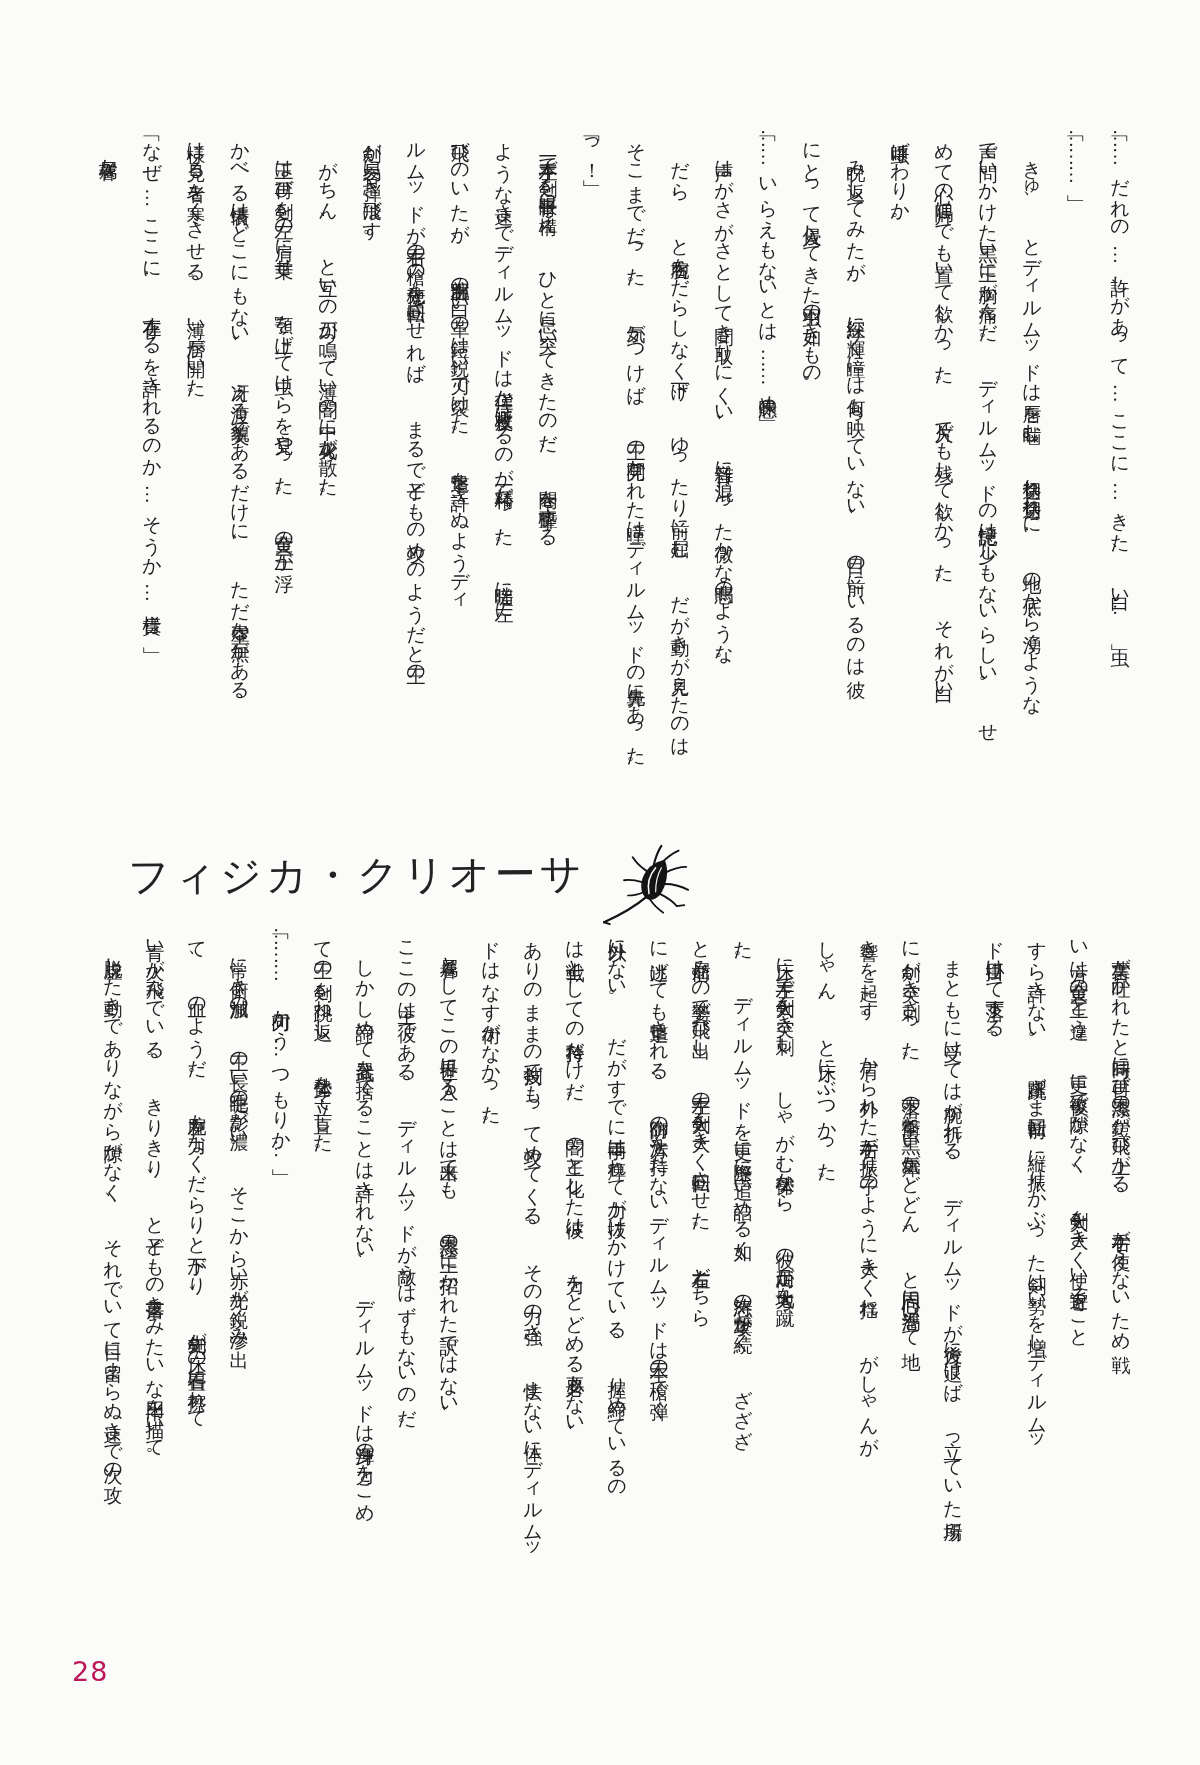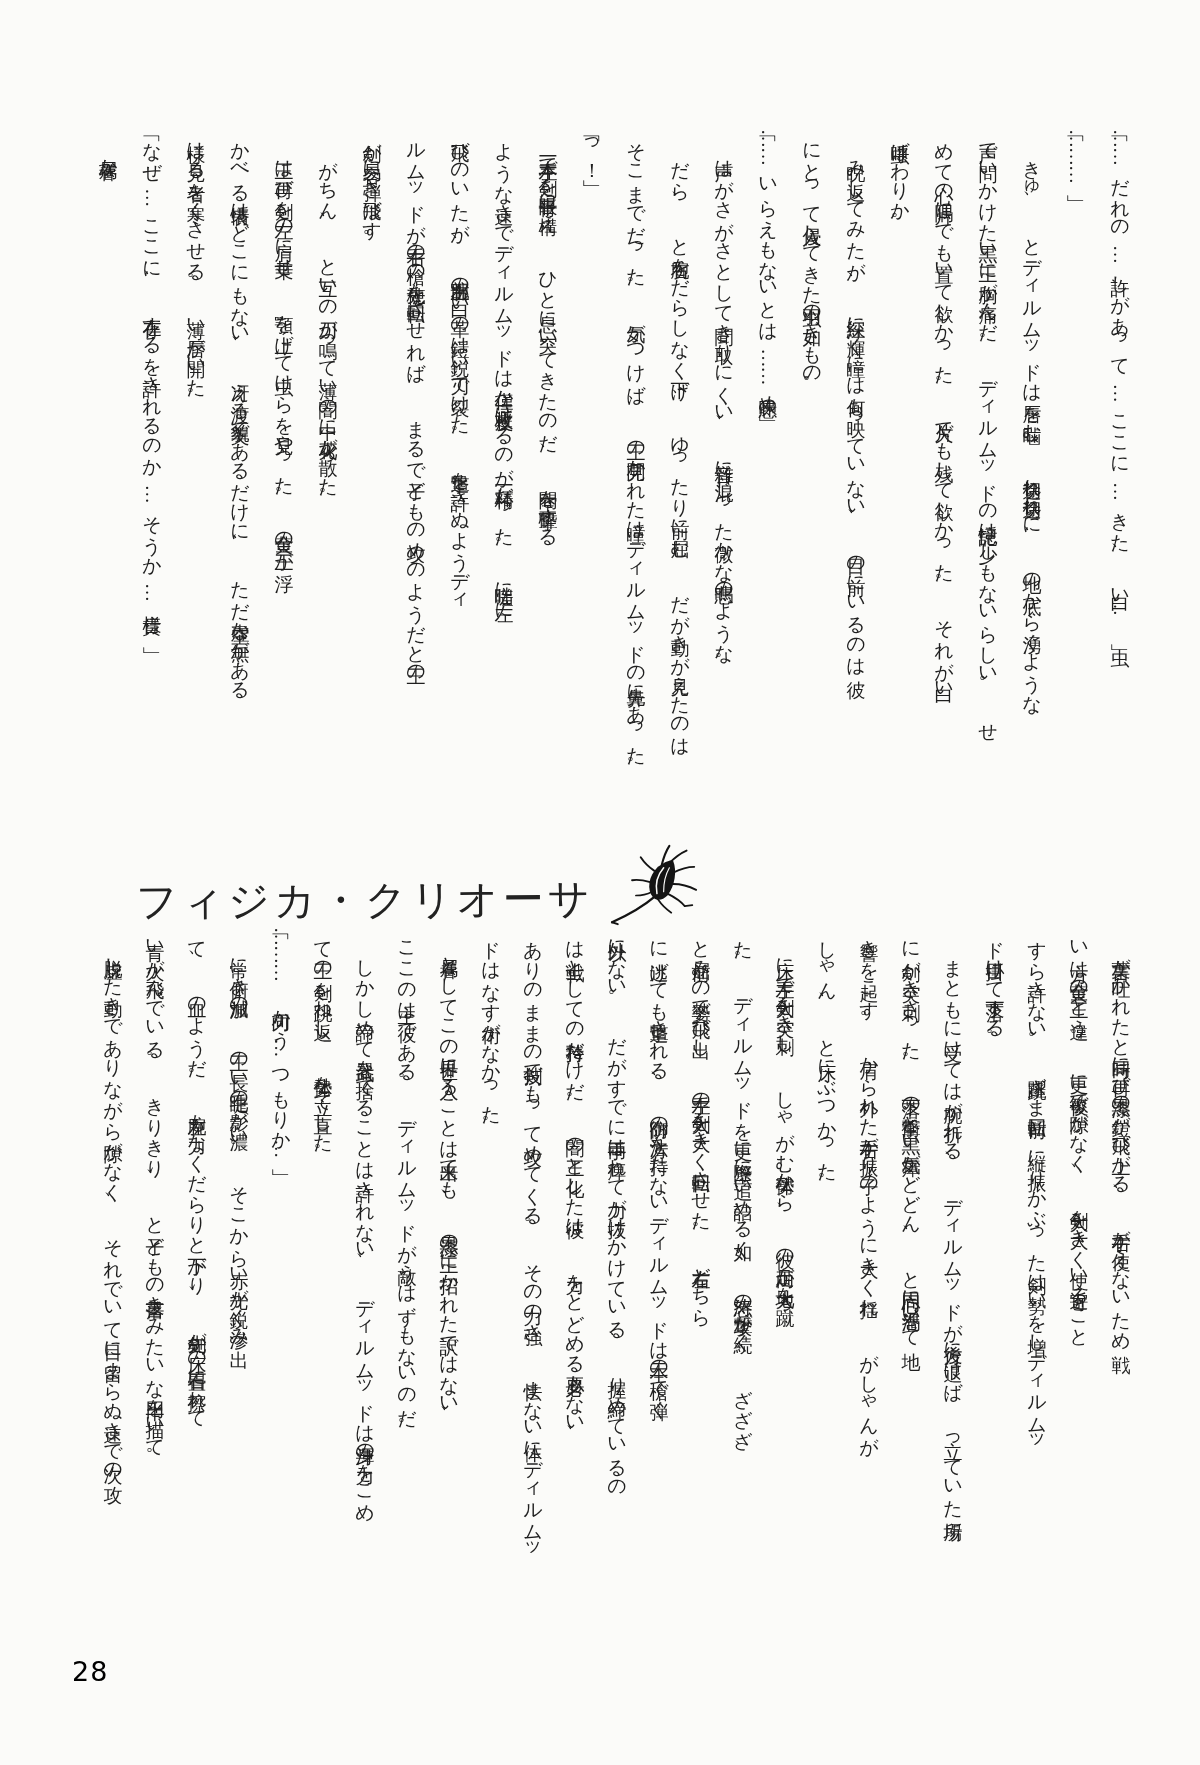--- a/index.html
+++ b/index.html
@@ -44,24 +44,24 @@
     top: 928px;
     right: 58px;
     height: 776px;
     width: 1052px;
   }
   .block-bottom p.vline { line-height: 42px; }
 
   
   .title-row {
     position: absolute;
-    left: 136px;
+    left: 128px;
     top: 848px;
     display: flex;
-    align-items: flex-end;
+    align-items: flex-start;
     gap: 14px;
   }
   .chapter-title {
     margin: 0;
     font-family: "DejaVu Sans", "Liberation Sans", sans-serif;
     font-weight: 400;
     font-size: 41px;
     letter-spacing: 4px;
     color: #222;
     transform: rotate(-0.4deg);
@@ -73,21 +73,21 @@
     margin-top: -6px;
   }
 
   .page-number {
     position: absolute;
     left: 72px;
     top: 1656px;
     font-family: "DejaVu Sans", "Liberation Sans", sans-serif;
     font-size: 27px;
     letter-spacing: 1px;
-    color: #000000;
+    color: #be185d;
   }
 </style>
 </head>
 <body>
 
 <div class="page">
 
   <section class="text-block block-top">
       <p class="vline">「……だれの　…許しがあって　…ここに　…きた、　白い…　虫」</p>
       <p class="vline">「………」</p>

